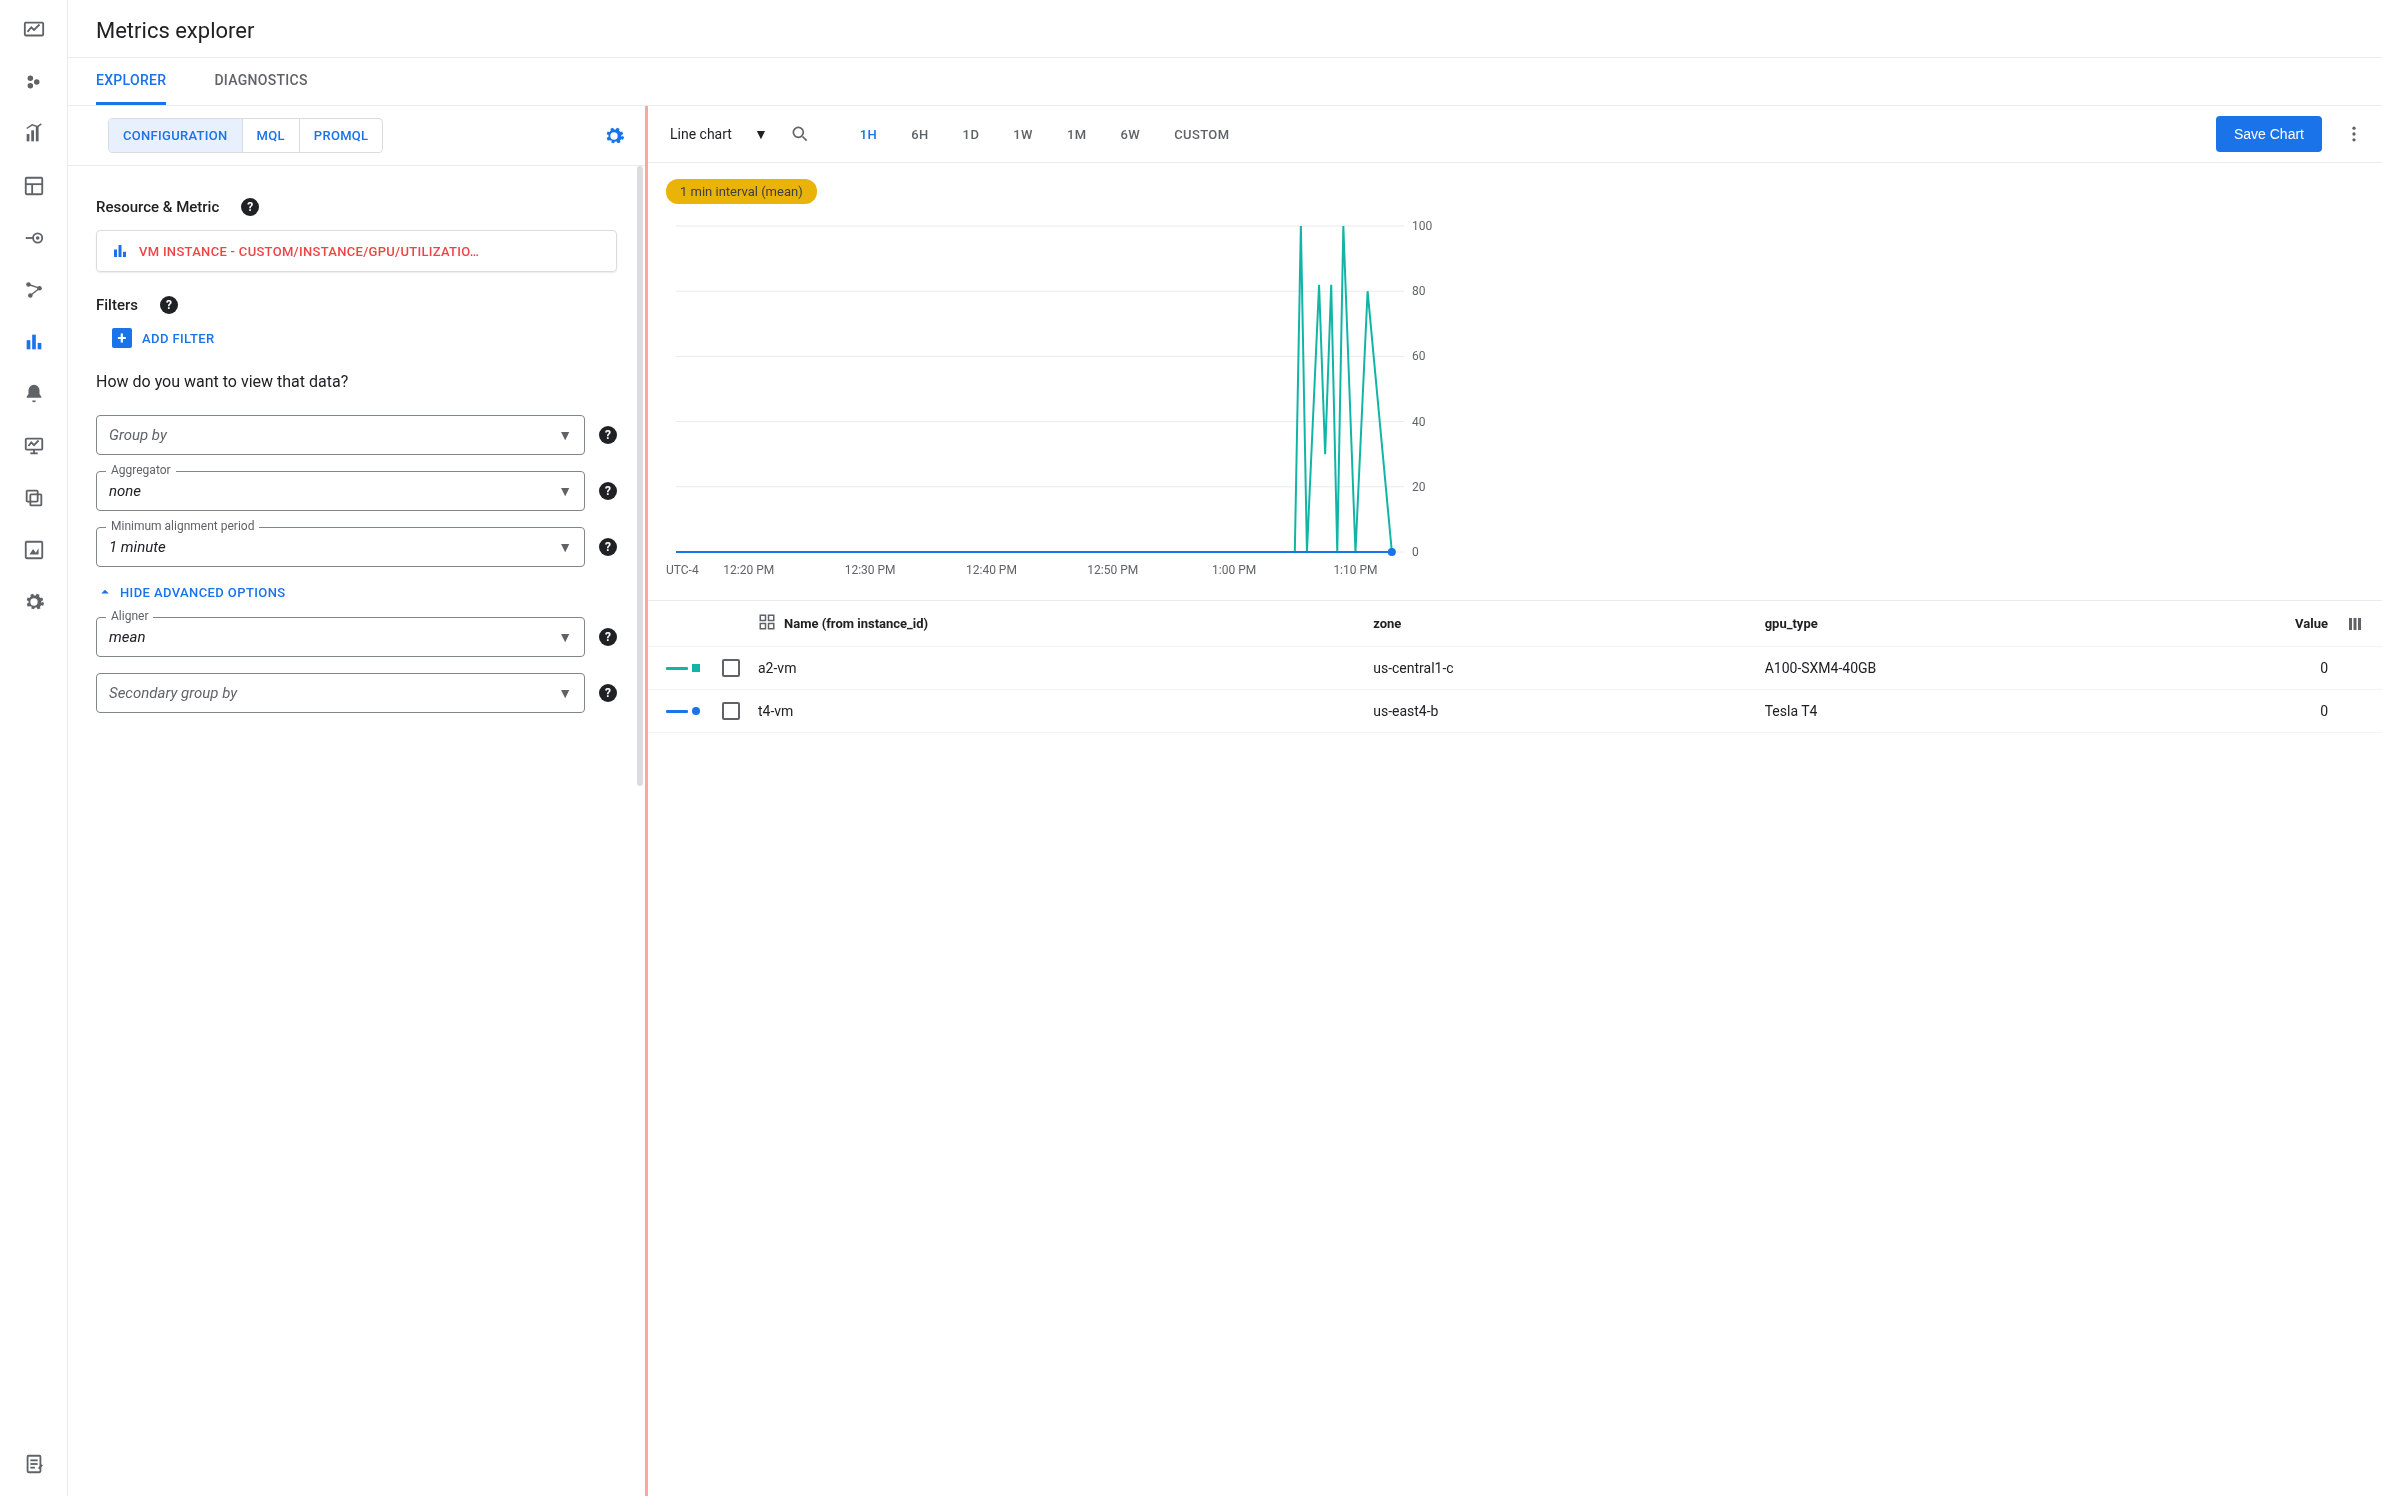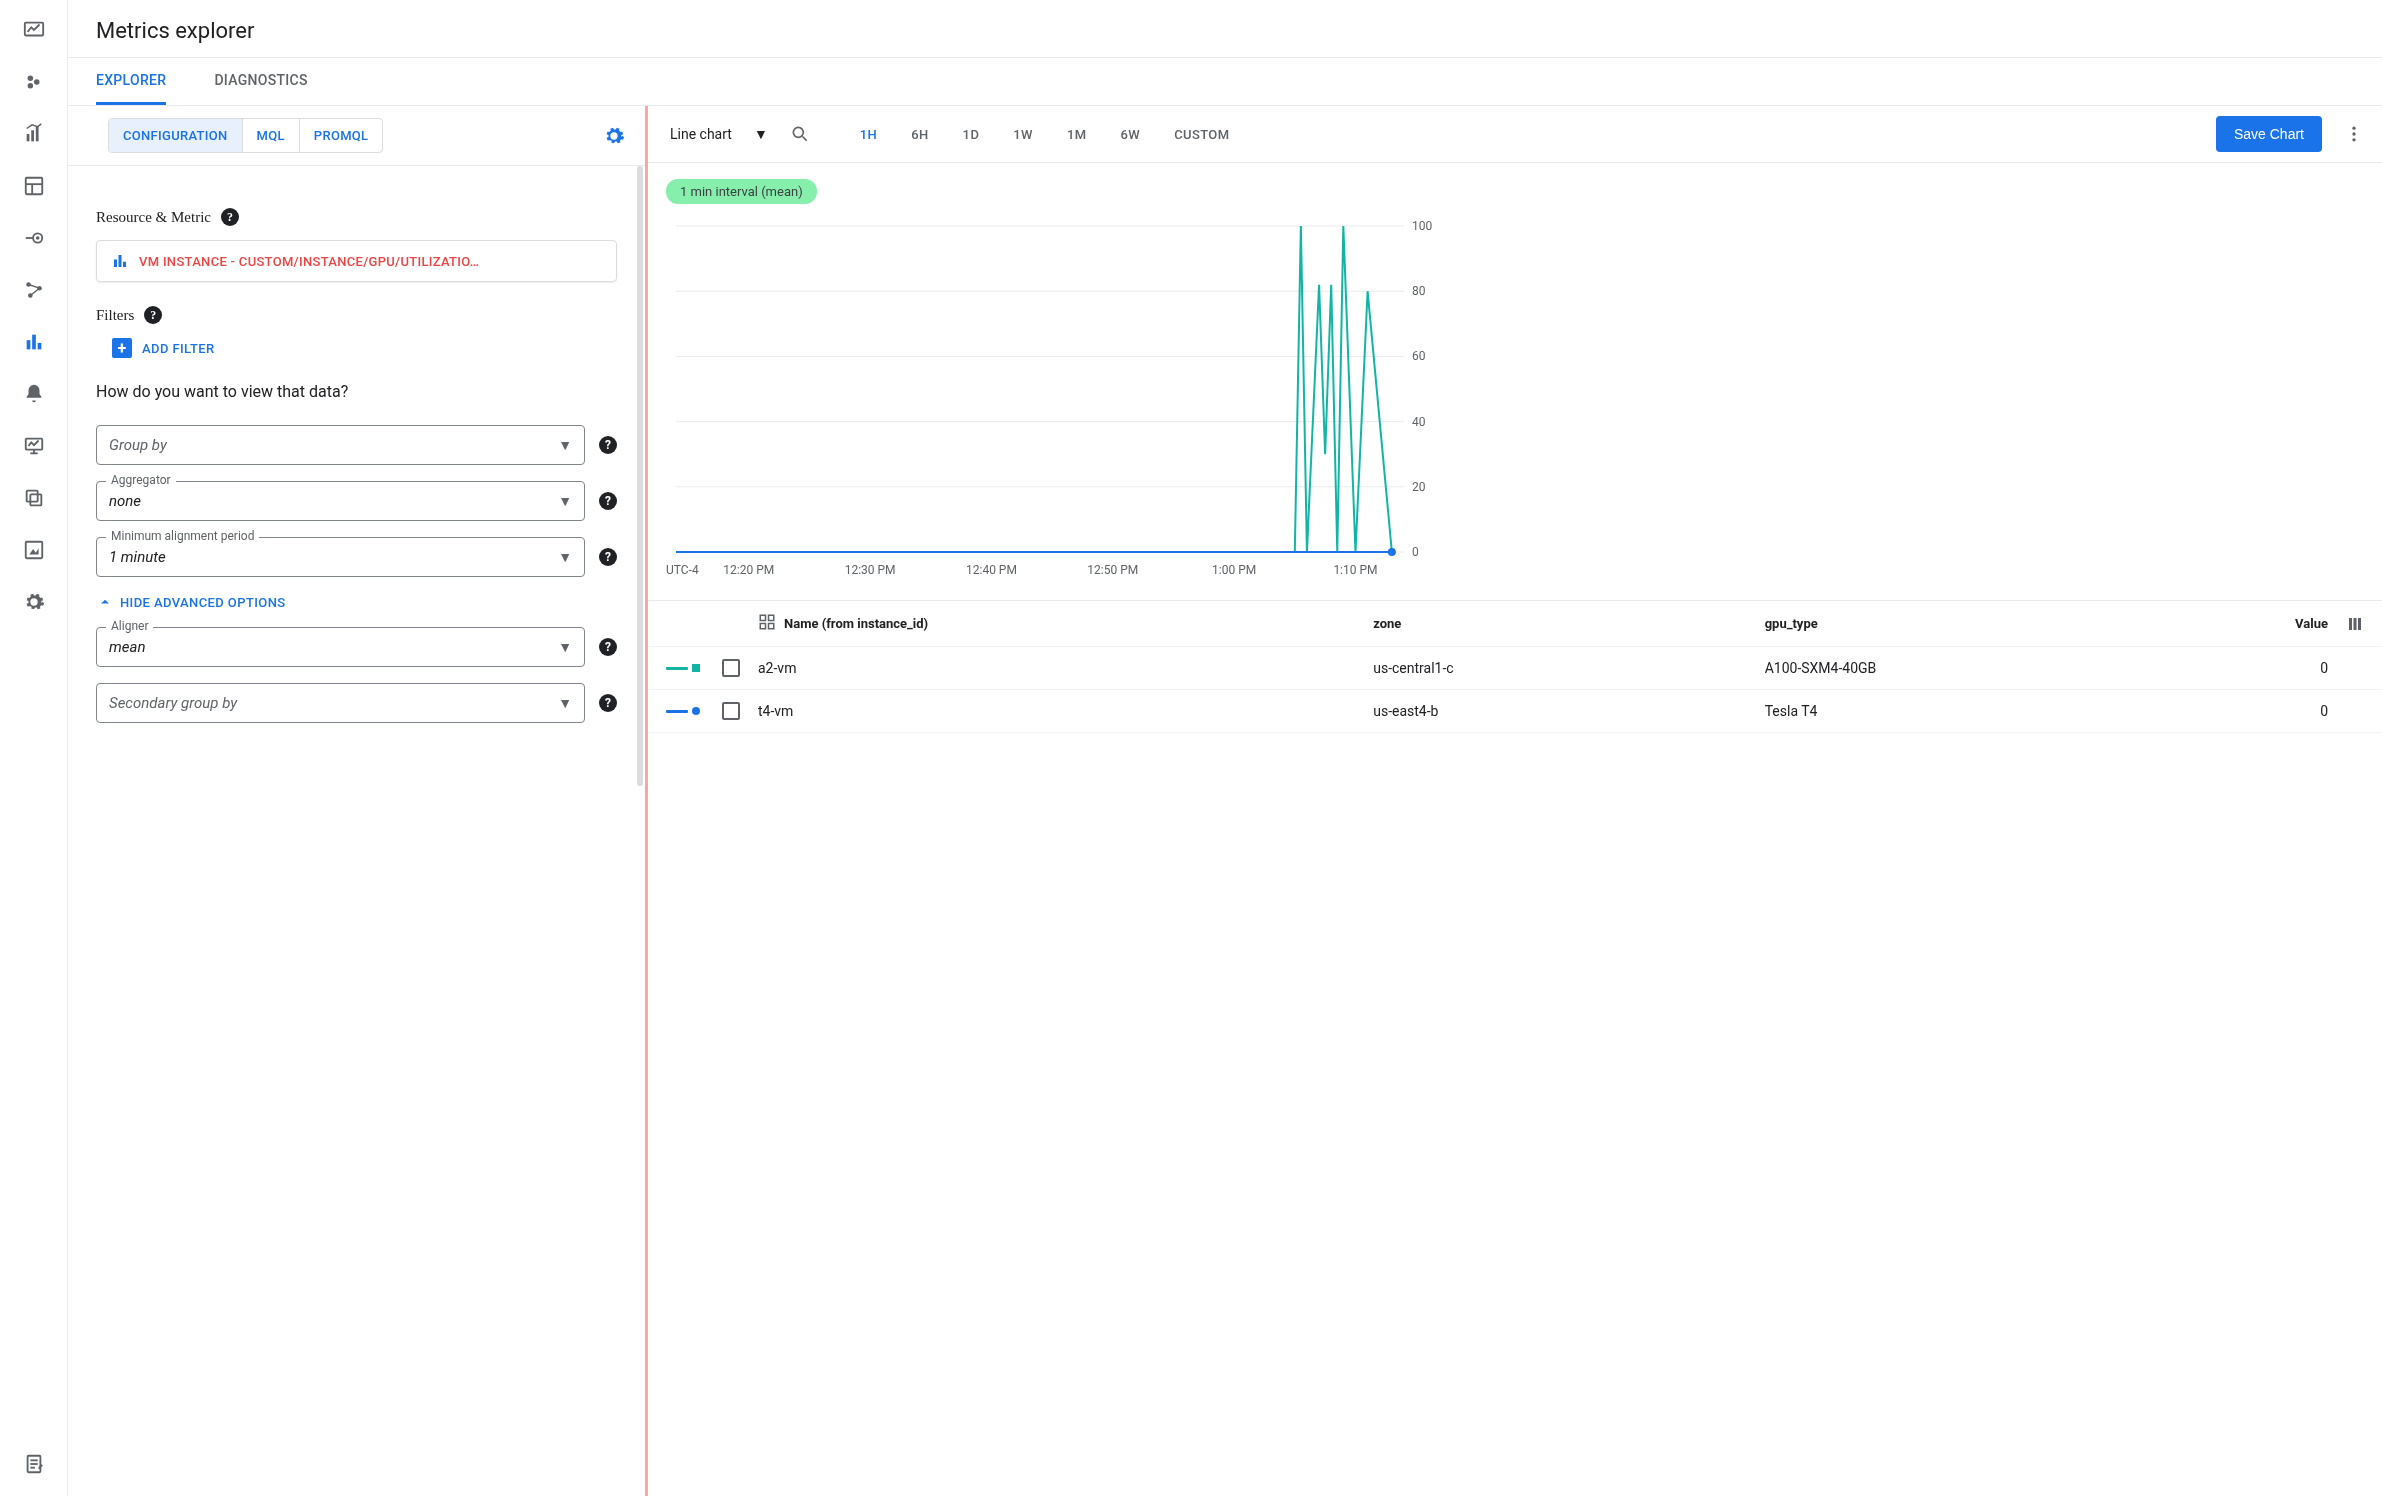--- a/index.html
+++ b/index.html
@@ -36,21 +36,21 @@
 .pill-tab { padding: 9px 14px; font-size: 13px; font-weight: 500; color: #1a73e8; cursor: pointer; border-right: 1px solid #dadce0; letter-spacing: 0.3px; }
 .pill-tab:last-child { border-right: none; }
 .pill-tab.active { background: #e8f0fe; }
 .config-tabs-bar .flex-spacer { flex: 1; }
 .gear-btn { color: #1a73e8; cursor: pointer; display: flex; }
 .gear-btn svg { width: 22px; height: 22px; }
 
 .config-scroll { flex: 1; overflow-y: auto; position: relative; }
 .scrollbar-track { position: absolute; right: 2px; top: 0; width: 6px; height: 620px; background: #dadce0; border-radius: 3px; }
 .config-body { padding: 20px 28px 10px; }
-.section-label { display: flex; align-items: center; gap: 10px; font-size: 15px; font-weight: 500; color: #202124; margin-bottom: 14px; margin-top: 22px; font-family: Liberation Serif, serif; }
+.section-label { display: flex; align-items: center; gap: 22px; font-size: 15px; font-weight: 500; color: #202124; margin-bottom: 14px; margin-top: 12px; }
 .help-icon { width: 18px; height: 18px; background: #202124; color: #fff; border-radius: 50%; display: inline-flex; align-items: center; justify-content: center; font-size: 12px; font-weight: 700; }
 
 .metric-chip { display: flex; align-items: center; gap: 10px; padding: 11px 14px; border: 1px solid #dadce0; border-radius: 4px; box-shadow: 0 1px 2px rgba(0,0,0,0.08); cursor: pointer; margin-bottom: 24px; }
 .metric-chip .bar-icon { color: #1a73e8; display: flex; }
 .metric-chip .metric-text { color: #ef4444; font-weight: 500; font-size: 13px; letter-spacing: 0.3px; white-space: nowrap; overflow: hidden; text-overflow: ellipsis; }
 
 .add-filter-btn { display: flex; align-items: center; gap: 10px; color: #1a73e8; font-weight: 500; font-size: 13px; letter-spacing: 0.4px; cursor: pointer; margin-left: 16px; margin-bottom: 24px; }
 .plus-box { width: 20px; height: 20px; background: #1a73e8; color: #fff; display: flex; align-items: center; justify-content: center; border-radius: 2px; font-size: 16px; font-weight: 700; }
 
 .question-text { font-size: 16px; font-weight: 400; margin-bottom: 24px; margin-top: 6px; }
@@ -79,21 +79,21 @@
 .chart-type-sel { display: flex; align-items: center; gap: 22px; font-size: 14px; cursor: pointer; padding: 6px 4px; }
 .search-icon-btn { color: #5f6368; cursor: pointer; margin-left: 8px; display: flex; }
 .range-tabs { display: flex; gap: 34px; margin-left: 40px; }
 .range-tab { font-size: 13px; font-weight: 500; color: #5f6368; cursor: pointer; letter-spacing: 0.4px; }
 .range-tab.active { color: #1a73e8; }
 .chart-toolbar .flex-spacer { flex: 1; }
 .save-btn { background: #1a73e8; color: #ffffff; border: none; border-radius: 4px; padding: 10px 18px; font-size: 14px; font-weight: 500; cursor: pointer; }
 .more-btn { color: #5f6368; cursor: pointer; margin-left: 12px; display: flex; }
 
 .chart-body { padding: 16px 18px 10px; }
-.interval-chip { display: inline-block; background: #86efac; border-radius: 12px; padding: 5px 14px; font-size: 13px; color: #3c4043; margin-bottom: 8px; }
+.interval-chip { display: inline-block; background: #eab308; border-radius: 12px; padding: 5px 14px; font-size: 13px; color: #3c4043; margin-bottom: 8px; }
 
 .chart-svg-wrap { position: relative; }
 svg.chart { display: block; }
 
 
 .legend-table { border-top: 1px solid #e8eaed; margin-top: 8px; }
 .legend-header, .legend-row { display: flex; align-items: center; padding: 12px 18px; border-bottom: 1px solid #f1f3f4; }
 .legend-header { font-weight: 700; font-size: 13px; }
 .legend-row { font-size: 14px; }
 .col-swatch { width: 56px; display: flex; align-items: center; }

